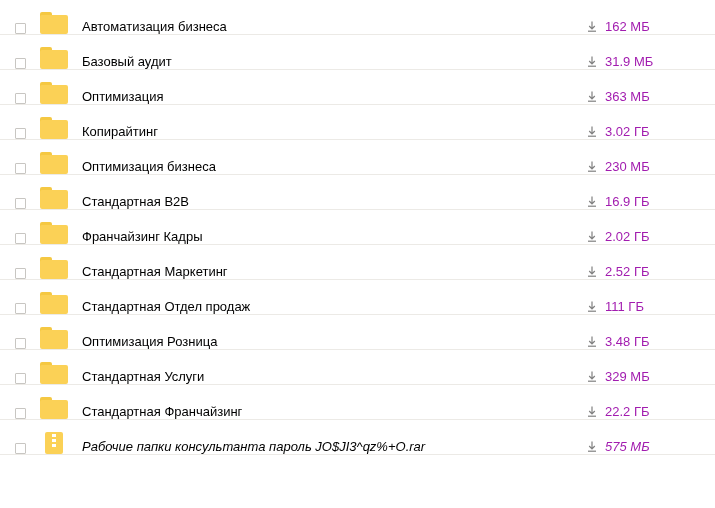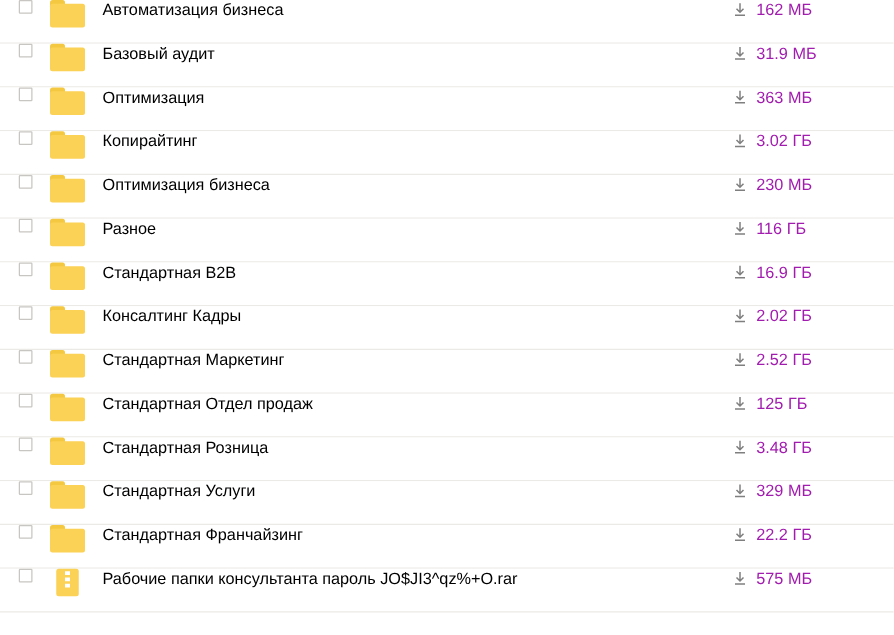--- a/index.html
+++ b/index.html
@@ -13,28 +13,29 @@
     font-family: "Liberation Sans", sans-serif;
     color: #000000;
     overflow: hidden;
   }
   .file-list {
     width: 715px;
     display: block;
   }
   .row {
     display: flex;
-    align-items: flex-start;
+    align-items: flex-end;
     height: 35px;
     border-bottom: 1px solid #eceae6;
     box-sizing: border-box;
     background: #ffffff;
   }
   .row:last-child {
     border-bottom: 1px solid #eceae6;
+    font-style: italic;
   }
   .cb-cell {
     width: 40px;
     min-width: 40px;
     display: flex;
     align-items: center;
     justify-content: center;
   }
   .checkbox {
     width: 11px;
@@ -264,41 +265,20 @@
     <div class="row">
       <div class="cb-cell">
         <span class="checkbox"></span>
       </div>
       <div class="icon-cell">
         <span class="folder-icon">
           <span class="tab"></span>
           <span class="body"></span>
         </span>
       </div>
-      <div class="name-cell">Разное</div>
-      <div class="size-cell">
-        <span class="dl-icon">
-          <svg width="14" height="14" viewBox="0 0 14 14">
-            <path d="M7 1.5 L7 8.2 M4.2 6 L7 8.8 L9.8 6" stroke="#555" stroke-width="1.2" fill="none"></path>
-            <path d="M3 11.2 L11 11.2" stroke="#555" stroke-width="1.2" fill="none"></path>
-          </svg>
-        </span>
-        <span class="size-text">116 ГБ</span>
-      </div>
-    </div>
-    <div class="row">
-      <div class="cb-cell">
-        <span class="checkbox"></span>
-      </div>
-      <div class="icon-cell">
-        <span class="folder-icon">
-          <span class="tab"></span>
-          <span class="body"></span>
-        </span>
-      </div>
       <div class="name-cell">Стандартная B2B</div>
       <div class="size-cell">
         <span class="dl-icon">
           <svg width="14" height="14" viewBox="0 0 14 14">
             <path d="M7 1.5 L7 8.2 M4.2 6 L7 8.8 L9.8 6" stroke="#555" stroke-width="1.2" fill="none"></path>
             <path d="M3 11.2 L11 11.2" stroke="#555" stroke-width="1.2" fill="none"></path>
           </svg>
         </span>
         <span class="size-text">16.9 ГБ</span>
       </div>
@@ -306,21 +286,21 @@
     <div class="row">
       <div class="cb-cell">
         <span class="checkbox"></span>
       </div>
       <div class="icon-cell">
         <span class="folder-icon">
           <span class="tab"></span>
           <span class="body"></span>
         </span>
       </div>
-      <div class="name-cell">Консалтинг Кадры</div>
+      <div class="name-cell">Франчайзинг Кадры</div>
       <div class="size-cell">
         <span class="dl-icon">
           <svg width="14" height="14" viewBox="0 0 14 14">
             <path d="M7 1.5 L7 8.2 M4.2 6 L7 8.8 L9.8 6" stroke="#555" stroke-width="1.2" fill="none"></path>
             <path d="M3 11.2 L11 11.2" stroke="#555" stroke-width="1.2" fill="none"></path>
           </svg>
         </span>
         <span class="size-text">2.02 ГБ</span>
       </div>
     </div>
@@ -356,34 +336,34 @@
         </span>
       </div>
       <div class="name-cell">Стандартная Отдел продаж</div>
       <div class="size-cell">
         <span class="dl-icon">
           <svg width="14" height="14" viewBox="0 0 14 14">
             <path d="M7 1.5 L7 8.2 M4.2 6 L7 8.8 L9.8 6" stroke="#555" stroke-width="1.2" fill="none"></path>
             <path d="M3 11.2 L11 11.2" stroke="#555" stroke-width="1.2" fill="none"></path>
           </svg>
         </span>
-        <span class="size-text">125 ГБ</span>
-      </div>
-    </div>
-    <div class="row">
-      <div class="cb-cell">
-        <span class="checkbox"></span>
-      </div>
-      <div class="icon-cell">
-        <span class="folder-icon">
-          <span class="tab"></span>
-          <span class="body"></span>
-        </span>
-      </div>
-      <div class="name-cell">Стандартная Розница</div>
+        <span class="size-text">111 ГБ</span>
+      </div>
+    </div>
+    <div class="row">
+      <div class="cb-cell">
+        <span class="checkbox"></span>
+      </div>
+      <div class="icon-cell">
+        <span class="folder-icon">
+          <span class="tab"></span>
+          <span class="body"></span>
+        </span>
+      </div>
+      <div class="name-cell">Оптимизация Розница</div>
       <div class="size-cell">
         <span class="dl-icon">
           <svg width="14" height="14" viewBox="0 0 14 14">
             <path d="M7 1.5 L7 8.2 M4.2 6 L7 8.8 L9.8 6" stroke="#555" stroke-width="1.2" fill="none"></path>
             <path d="M3 11.2 L11 11.2" stroke="#555" stroke-width="1.2" fill="none"></path>
           </svg>
         </span>
         <span class="size-text">3.48 ГБ</span>
       </div>
     </div>

